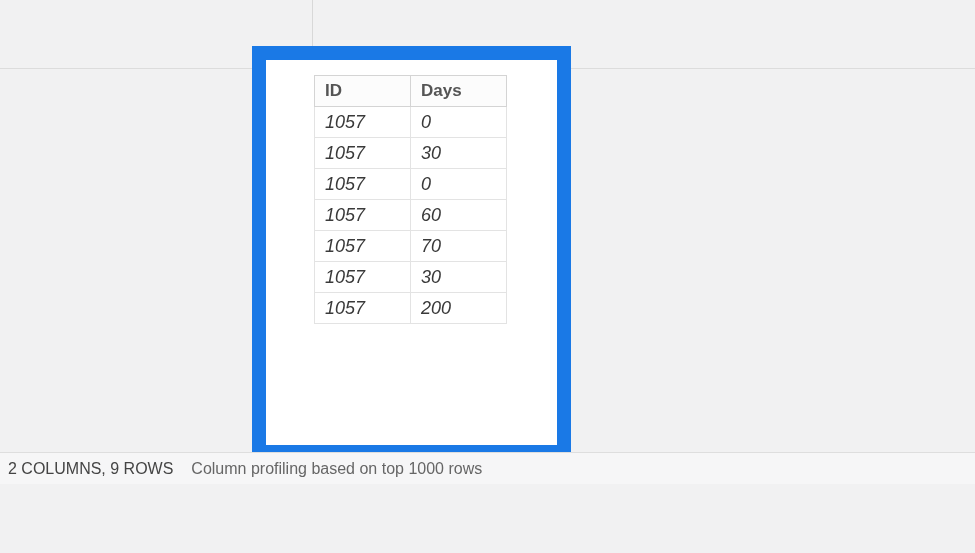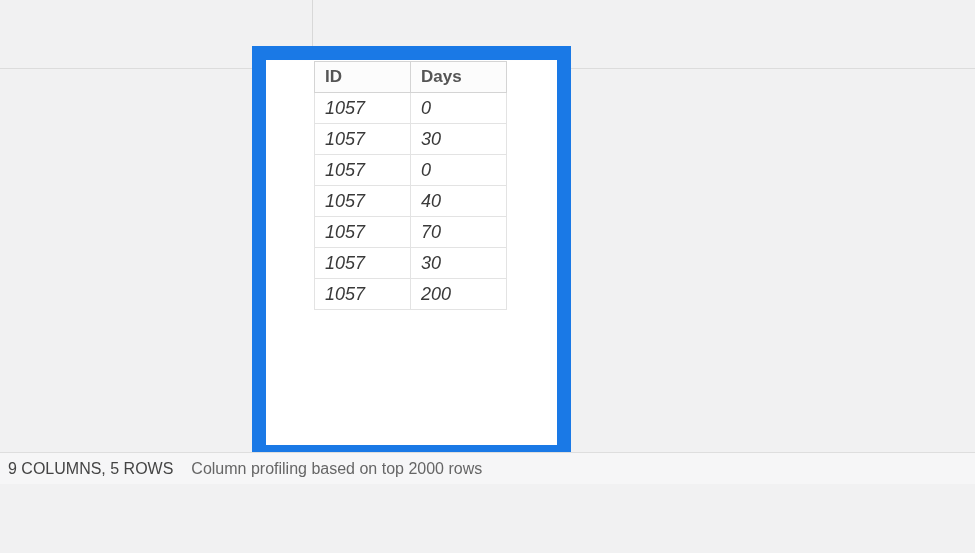--- a/index.html
+++ b/index.html
@@ -34,21 +34,21 @@
     .highlight-frame {
       position: absolute;
       left: 252px;
       top: 46px;
       width: 319px;
       height: 413px;
       border: 14px solid #1a79e6;
       background: #fff;
       display: flex;
       align-items: flex-start;
-      padding-top: 1px;
+      padding-top: 15px;
       padding-left: 48px;
     }
     table.preview {
       border-collapse: collapse;
       background: #fff;
       font-size: 18px;
     }
     table.preview th {
       text-align: left;
       font-weight: 600;
@@ -119,34 +119,34 @@
       <tr>
         <td>1057</td>
         <td>30</td>
       </tr>
       <tr>
         <td>1057</td>
         <td>0</td>
       </tr>
       <tr>
         <td>1057</td>
-        <td>40</td>
+        <td>60</td>
       </tr>
       <tr>
         <td>1057</td>
         <td>70</td>
       </tr>
       <tr>
         <td>1057</td>
         <td>30</td>
       </tr>
       <tr>
         <td>1057</td>
         <td>200</td>
       </tr>
     </tbody>
   </table>
 </div>
 
 <div class="statusbar">
-  <span class="counts">9 COLUMNS, 5 ROWS</span>
-  <span class="profiling">Column profiling based on top 2000 rows</span>
+  <span class="counts">2 COLUMNS, 9 ROWS</span>
+  <span class="profiling">Column profiling based on top 1000 rows</span>
 </div>
 
 </body></html>

